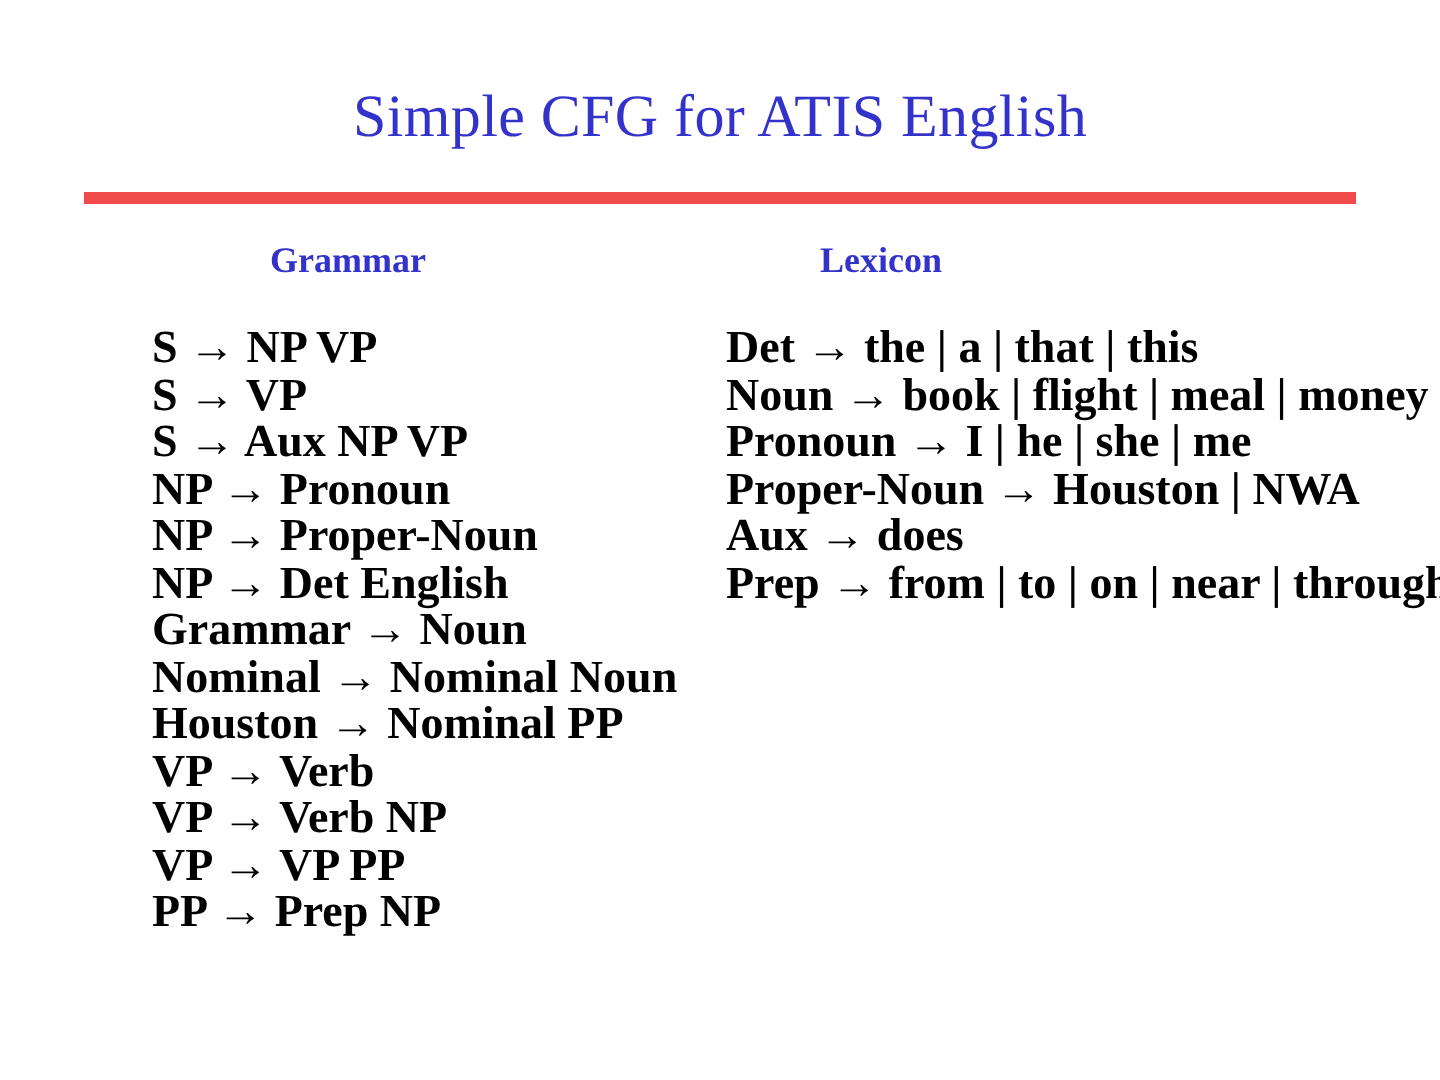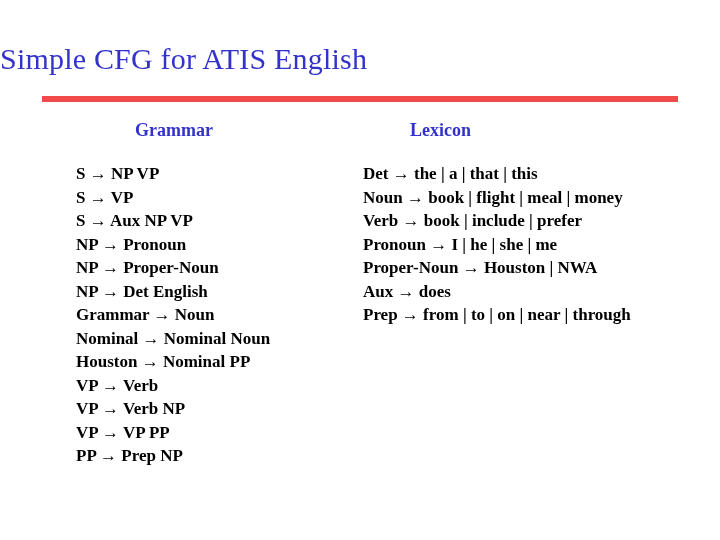--- a/index.html
+++ b/index.html
@@ -18,21 +18,21 @@
     position: relative;
     width: 720px;
     height: 540px;
     background: #ffffff;
   }
   .slide-title {
     position: absolute;
     top: 42px;
     left: 0;
     width: 720px;
-    text-align: left;
+    text-align: center;
     font-family: "Liberation Serif", "DejaVu Serif", serif;
     font-size: 30px;
     line-height: 34px;
     font-weight: normal;
     color: #3333cc;
     letter-spacing: 0.2px;
     white-space: nowrap;
   }
   .title-rule {
     position: absolute;
@@ -86,21 +86,21 @@
   .col-grammar .rule-list {
     margin-top: 20px;
     padding-left: 52px;
   }
   .col-lexicon .rule-list {
     margin-top: 20px;
     padding-left: 8px;
   }
   .rule-item {
     font-family: "Liberation Serif", "DejaVu Serif", serif;
-    font-size: 17px;
+    font-size: 23px;
     line-height: 23.5px;
     font-weight: bold;
     color: #000000;
     white-space: nowrap;
   }
 </style>
 </head>
 <body>
 
 <div class="slide">
@@ -128,21 +128,20 @@
         <li class="rule-item">VP → VP PP</li>
         <li class="rule-item">PP → Prep NP</li>
       </ul>
     </div>
 
     <div class="col col-lexicon">
       <div class="col-header">Lexicon</div>
       <ul class="rule-list">
         <li class="rule-item">Det → the | a | that | this</li>
         <li class="rule-item">Noun → book | flight | meal | money</li>
-        <li class="rule-item">Verb → book | include | prefer</li>
         <li class="rule-item">Pronoun → I | he | she | me</li>
         <li class="rule-item">Proper-Noun → Houston | NWA</li>
         <li class="rule-item">Aux → does</li>
         <li class="rule-item">Prep → from | to | on | near | through</li>
       </ul>
     </div>
 
   </div>
 
 </div>

